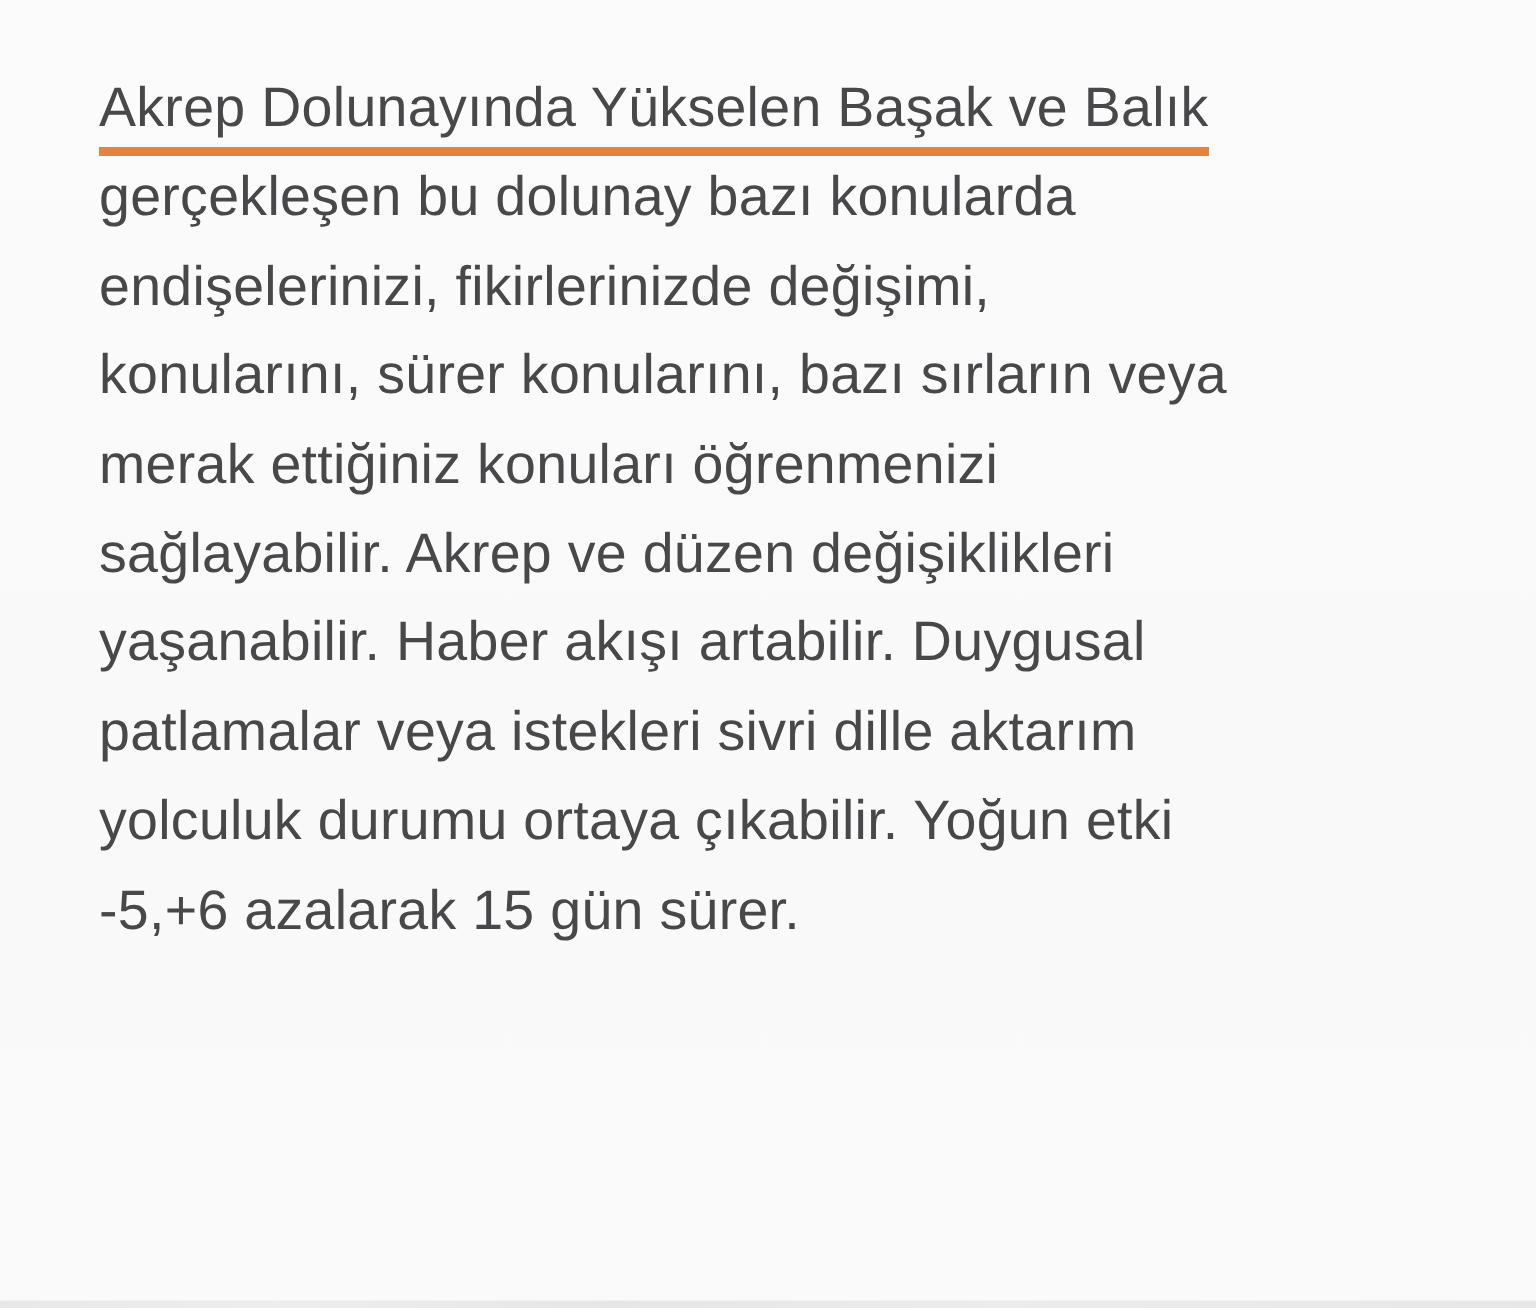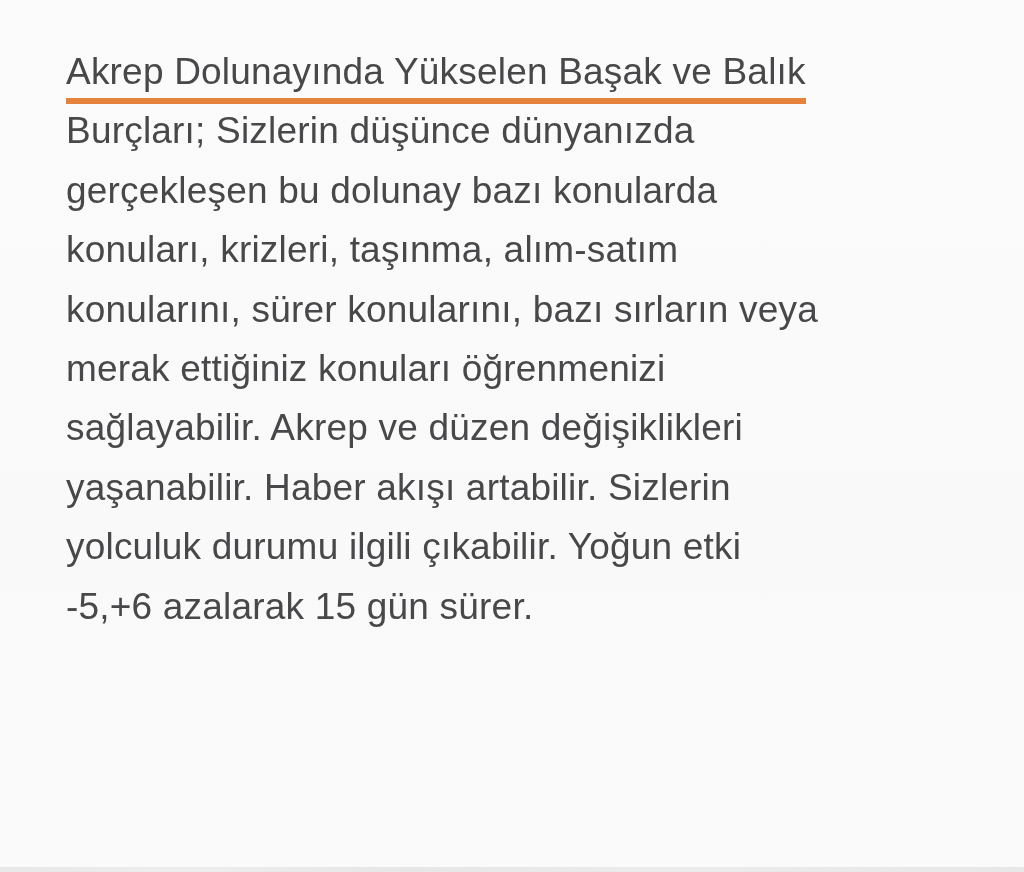--- a/index.html
+++ b/index.html
@@ -53,24 +53,24 @@
   }
 </style>
 </head>
 <body>
 
 <div class="page">
   <div class="text-block">
     <div class="title-line">
       <span class="title-underline">Akrep Dolunayında Yükselen Başak ve Balık</span>
     </div>
-    <div class="line">Burçları; Sizlerin düşünce dünyanızda</div>
     <div class="line">gerçekleşen bu dolunay bazı konularda</div>
-    <div class="line">konuları, krizleri, taşınma, alım-satım</div>
+    <div class="line">endişelerinizi, fikirlerinizde değişimi,</div>
     <div class="line">konularını, sürer konularını, bazı sırların veya</div>
     <div class="line">merak ettiğiniz konuları öğrenmenizi</div>
     <div class="line">sağlayabilir. Akrep ve düzen değişiklikleri</div>
-    <div class="line">yaşanabilir. Haber akışı artabilir. Sizlerin</div>
-    <div class="line">yolculuk durumu ilgili çıkabilir. Yoğun etki</div>
+    <div class="line">yaşanabilir. Haber akışı artabilir. Duygusal</div>
+    <div class="line">patlamalar veya istekleri sivri dille aktarım</div>
+    <div class="line">yolculuk durumu ortaya çıkabilir. Yoğun etki</div>
     <div class="line">-5,+6 azalarak 15 gün sürer.</div>
   </div>
   <div class="bottom-edge"></div>
 </div>
 
 </body></html>

